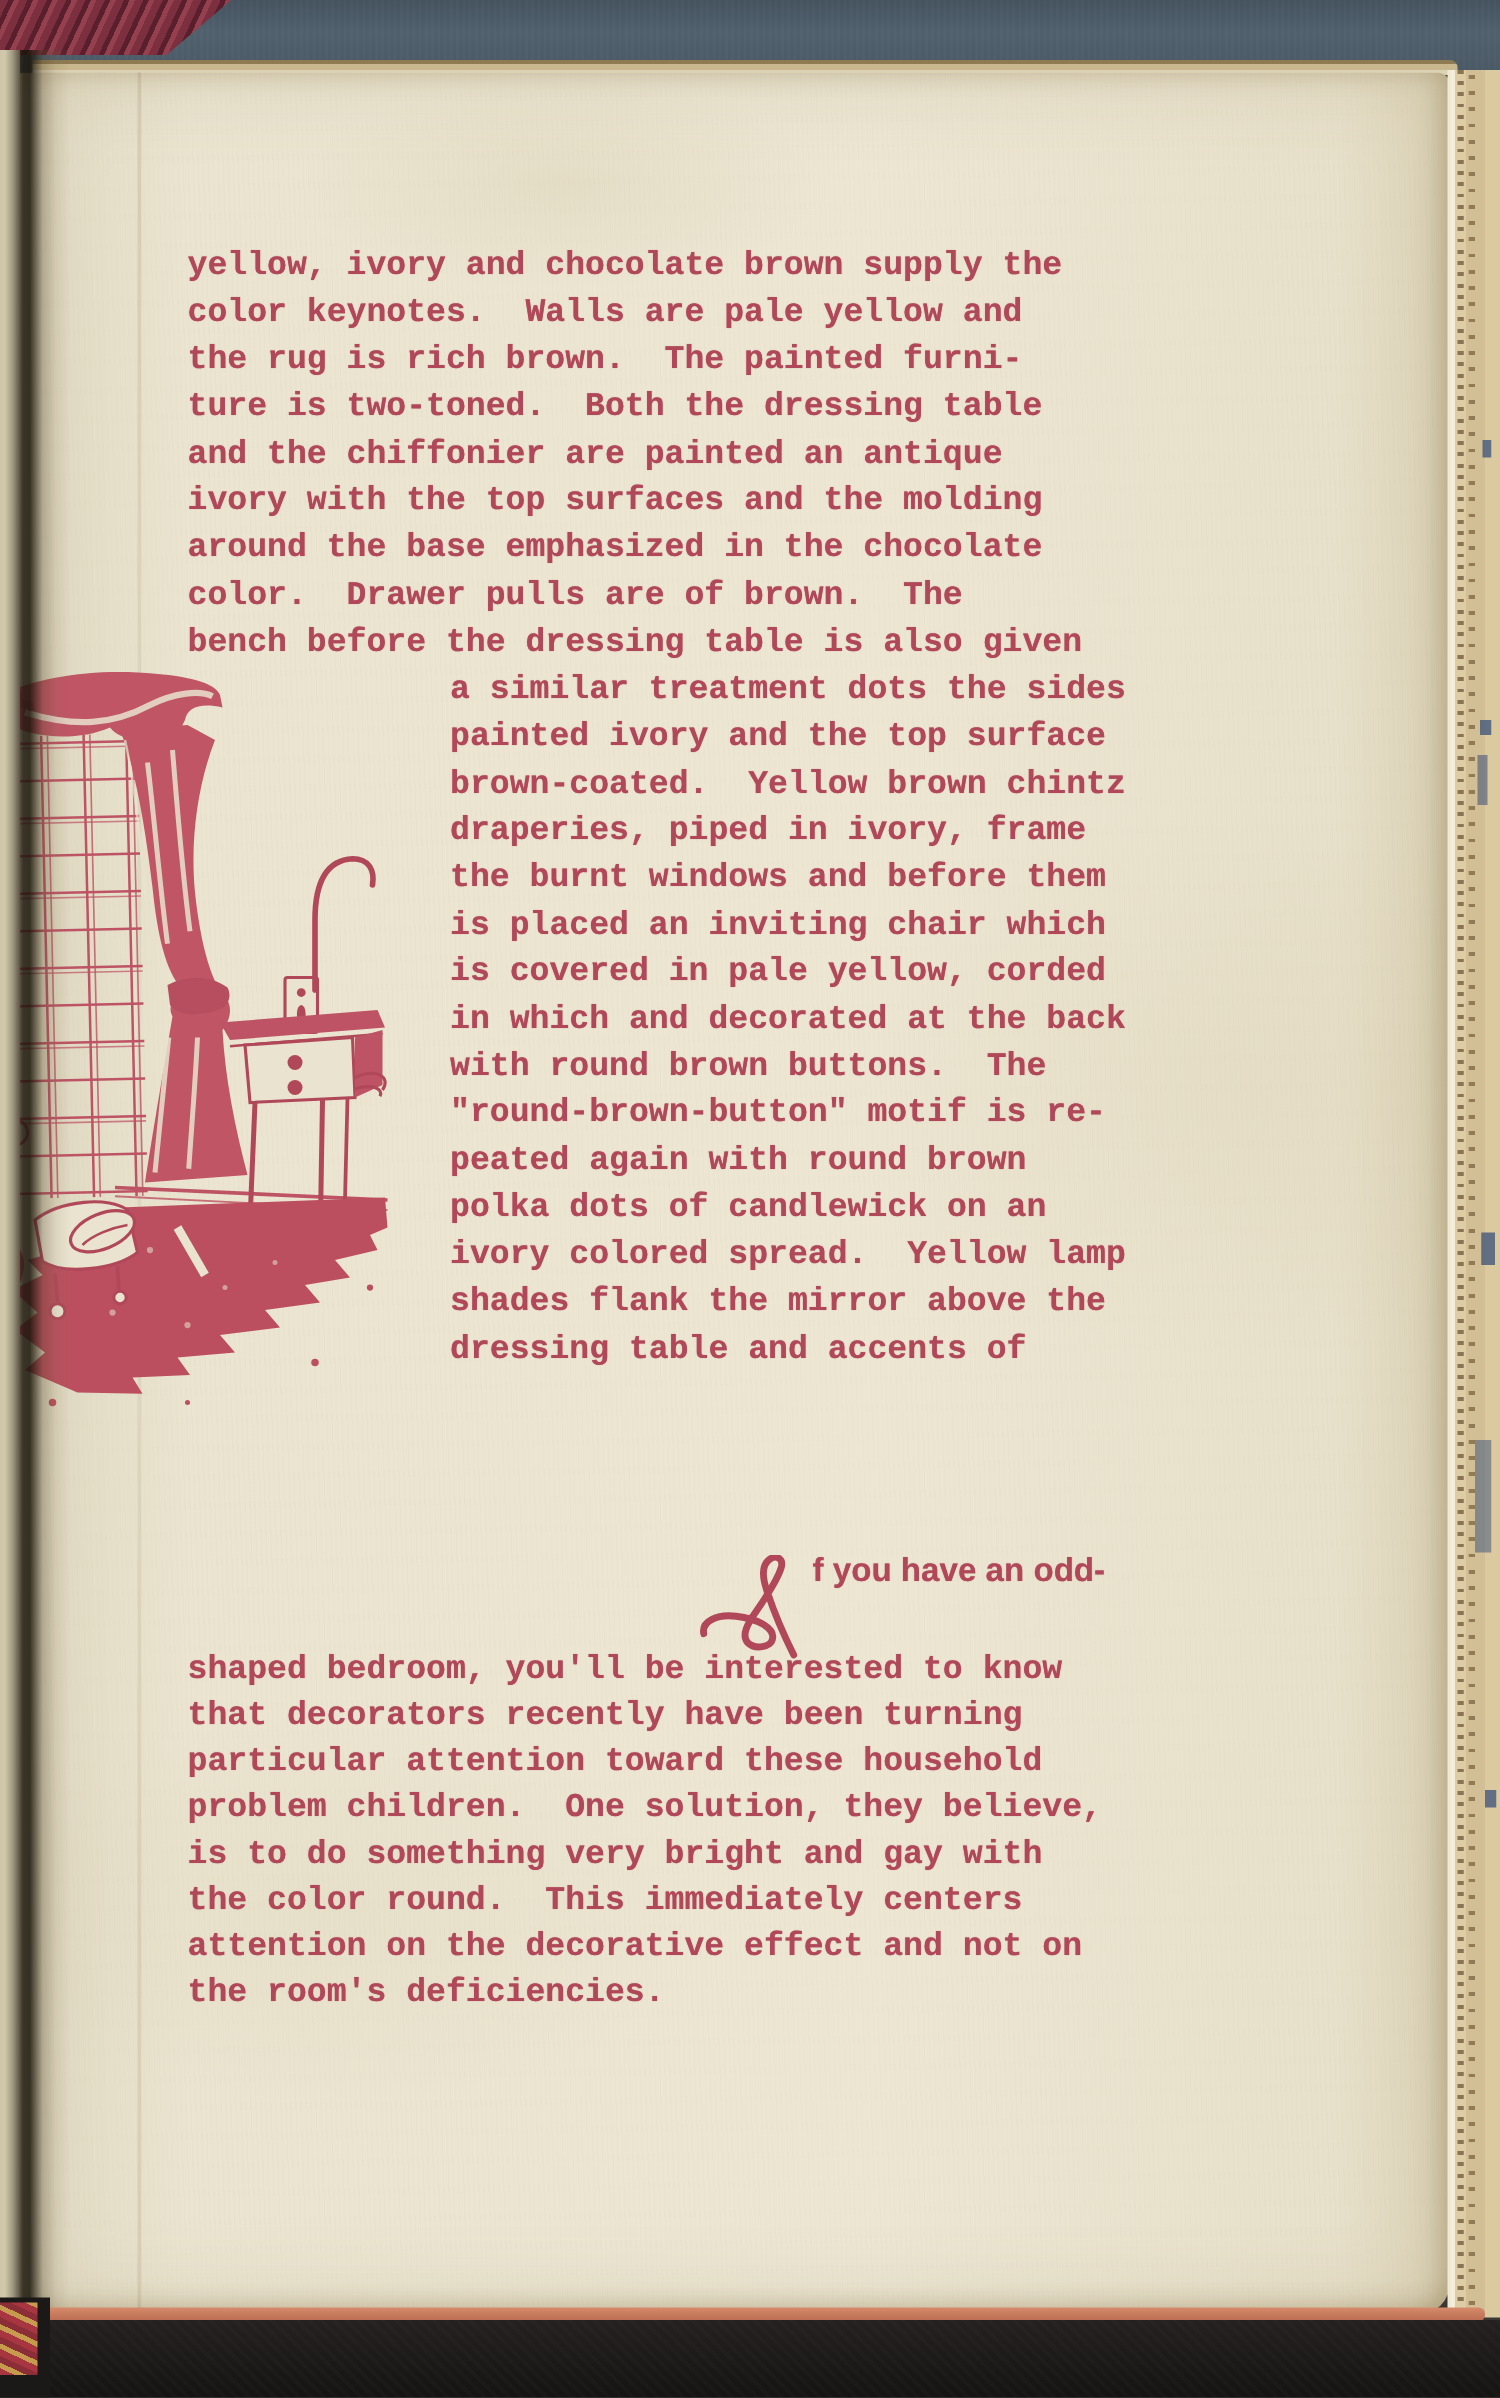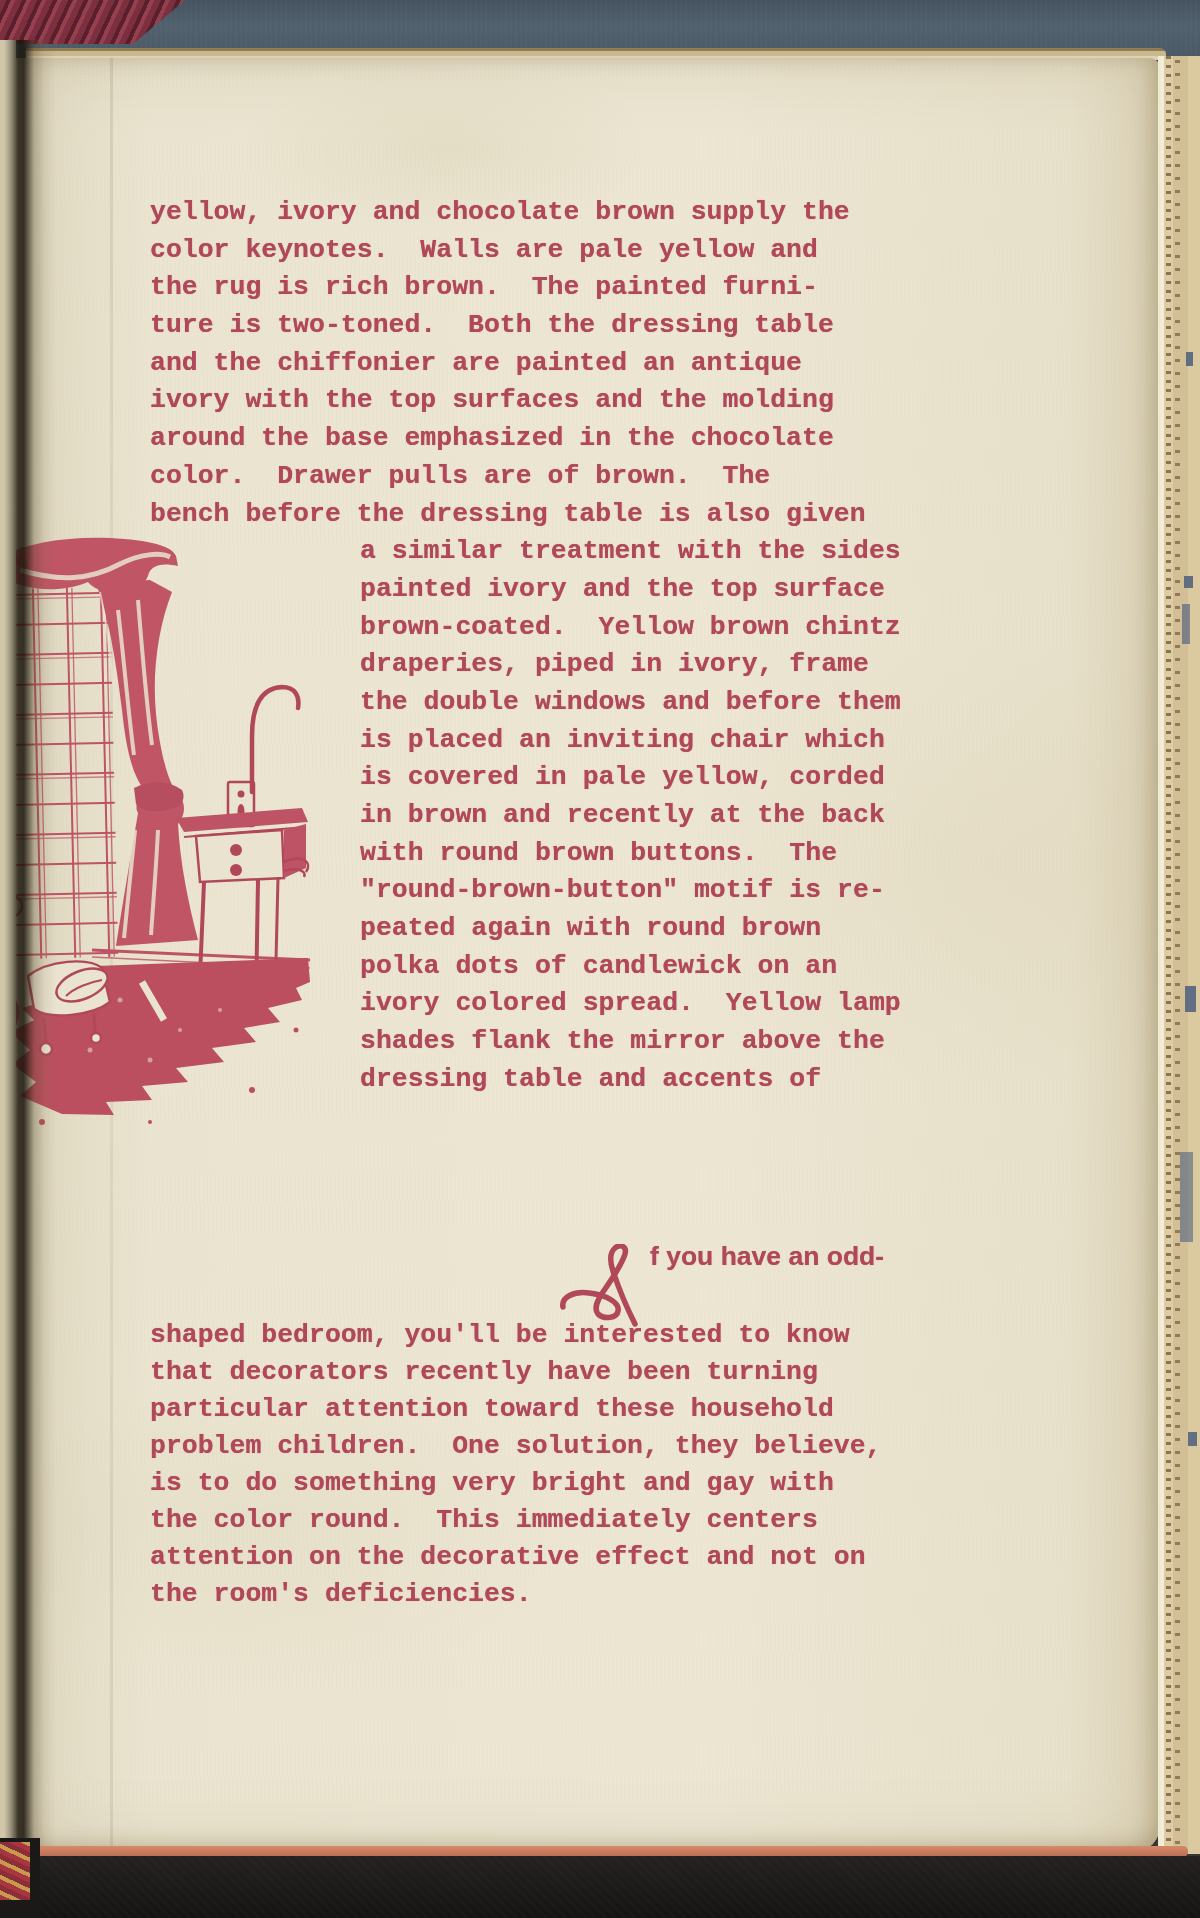--- a/index.html
+++ b/index.html
@@ -212,28 +212,28 @@
     <div class="typeblock" id="para1" style="position:absolute;">
         <div class="tline">yellow, ivory and chocolate brown supply the</div>
         <div class="tline">color keynotes.  Walls are pale yellow and</div>
         <div class="tline">the rug is rich brown.  The painted furni-</div>
         <div class="tline">ture is two-toned.  Both the dressing table</div>
         <div class="tline">and the chiffonier are painted an antique</div>
         <div class="tline">ivory with the top surfaces and the molding</div>
         <div class="tline">around the base emphasized in the chocolate</div>
         <div class="tline">color.  Drawer pulls are of brown.  The</div>
         <div class="tline">bench before the dressing table is also given</div>
-        <div class="tline ind">a similar treatment with the sides</div>
+        <div class="tline ind">a similar treatment dots the sides</div>
         <div class="tline ind">painted ivory and the top surface</div>
         <div class="tline ind">brown-coated.  Yellow brown chintz</div>
         <div class="tline ind">draperies, piped in ivory, frame</div>
-        <div class="tline ind">the double windows and before them</div>
+        <div class="tline ind">the burnt windows and before them</div>
         <div class="tline ind">is placed an inviting chair which</div>
         <div class="tline ind">is covered in pale yellow, corded</div>
-        <div class="tline ind">in brown and recently at the back</div>
+        <div class="tline ind">in which and decorated at the back</div>
         <div class="tline ind">with round brown buttons.  The</div>
         <div class="tline ind">"round-brown-button" motif is re-</div>
         <div class="tline ind">peated again with round brown</div>
         <div class="tline ind">polka dots of candlewick on an</div>
         <div class="tline ind">ivory colored spread.  Yellow lamp</div>
         <div class="tline ind">shades flank the mirror above the</div>
         <div class="tline ind">dressing table and accents of</div>
       </div>
 
     <svg class="dropcap" width="100" height="92" viewBox="0 0 100 92">

